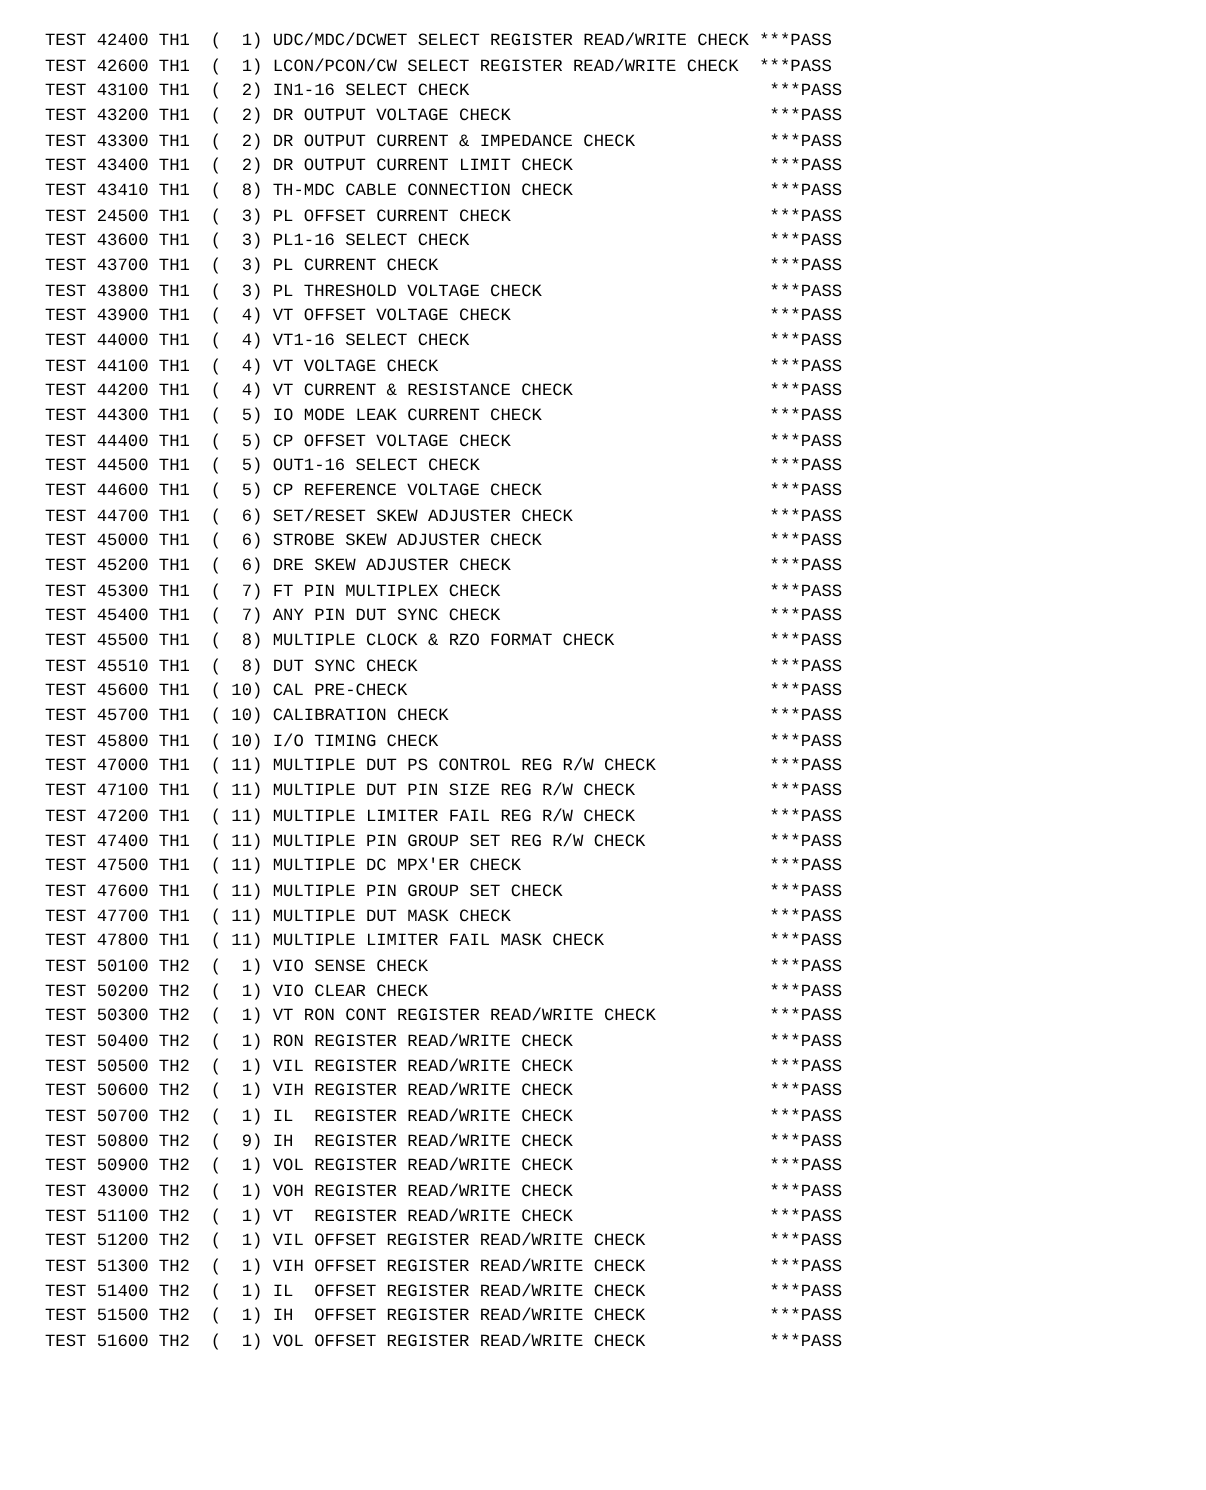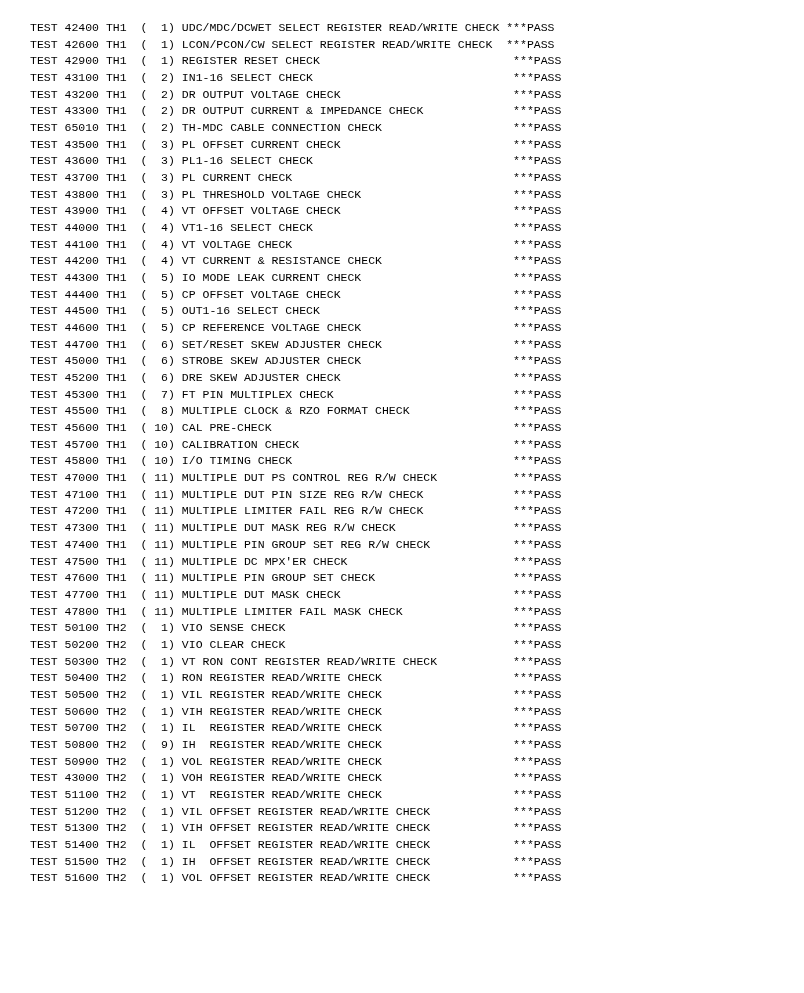--- a/index.html
+++ b/index.html
@@ -22,49 +22,50 @@
       line-height: 1.45;
       font-size: 11.5px;
     }
   </style>
 </head>
 <body>
 
 <div class="log-container">
     <div class="log-line">TEST 42400 TH1  (  1) UDC/MDC/DCWET SELECT REGISTER READ/WRITE CHECK ***PASS</div>
     <div class="log-line">TEST 42600 TH1  (  1) LCON/PCON/CW SELECT REGISTER READ/WRITE CHECK  ***PASS</div>
-    <div class="log-line">TEST 42900 TH1  (  1) REGISTER RESET CHECK                            ***PASS</div>
     <div class="log-line">TEST 43100 TH1  (  2) IN1-16 SELECT CHECK                             ***PASS</div>
     <div class="log-line">TEST 43200 TH1  (  2) DR OUTPUT VOLTAGE CHECK                         ***PASS</div>
     <div class="log-line">TEST 43300 TH1  (  2) DR OUTPUT CURRENT &amp; IMPEDANCE CHECK             ***PASS</div>
-    <div class="log-line">TEST 65010 TH1  (  2) TH-MDC CABLE CONNECTION CHECK                   ***PASS</div>
-    <div class="log-line">TEST 43500 TH1  (  3) PL OFFSET CURRENT CHECK                         ***PASS</div>
+    <div class="log-line">TEST 43400 TH1  (  2) DR OUTPUT CURRENT LIMIT CHECK                   ***PASS</div>
+    <div class="log-line">TEST 43410 TH1  (  8) TH-MDC CABLE CONNECTION CHECK                   ***PASS</div>
+    <div class="log-line">TEST 24500 TH1  (  3) PL OFFSET CURRENT CHECK                         ***PASS</div>
     <div class="log-line">TEST 43600 TH1  (  3) PL1-16 SELECT CHECK                             ***PASS</div>
     <div class="log-line">TEST 43700 TH1  (  3) PL CURRENT CHECK                                ***PASS</div>
     <div class="log-line">TEST 43800 TH1  (  3) PL THRESHOLD VOLTAGE CHECK                      ***PASS</div>
     <div class="log-line">TEST 43900 TH1  (  4) VT OFFSET VOLTAGE CHECK                         ***PASS</div>
     <div class="log-line">TEST 44000 TH1  (  4) VT1-16 SELECT CHECK                             ***PASS</div>
     <div class="log-line">TEST 44100 TH1  (  4) VT VOLTAGE CHECK                                ***PASS</div>
     <div class="log-line">TEST 44200 TH1  (  4) VT CURRENT &amp; RESISTANCE CHECK                   ***PASS</div>
     <div class="log-line">TEST 44300 TH1  (  5) IO MODE LEAK CURRENT CHECK                      ***PASS</div>
     <div class="log-line">TEST 44400 TH1  (  5) CP OFFSET VOLTAGE CHECK                         ***PASS</div>
     <div class="log-line">TEST 44500 TH1  (  5) OUT1-16 SELECT CHECK                            ***PASS</div>
     <div class="log-line">TEST 44600 TH1  (  5) CP REFERENCE VOLTAGE CHECK                      ***PASS</div>
     <div class="log-line">TEST 44700 TH1  (  6) SET/RESET SKEW ADJUSTER CHECK                   ***PASS</div>
     <div class="log-line">TEST 45000 TH1  (  6) STROBE SKEW ADJUSTER CHECK                      ***PASS</div>
     <div class="log-line">TEST 45200 TH1  (  6) DRE SKEW ADJUSTER CHECK                         ***PASS</div>
     <div class="log-line">TEST 45300 TH1  (  7) FT PIN MULTIPLEX CHECK                          ***PASS</div>
+    <div class="log-line">TEST 45400 TH1  (  7) ANY PIN DUT SYNC CHECK                          ***PASS</div>
     <div class="log-line">TEST 45500 TH1  (  8) MULTIPLE CLOCK &amp; RZO FORMAT CHECK               ***PASS</div>
+    <div class="log-line">TEST 45510 TH1  (  8) DUT SYNC CHECK                                  ***PASS</div>
     <div class="log-line">TEST 45600 TH1  ( 10) CAL PRE-CHECK                                   ***PASS</div>
     <div class="log-line">TEST 45700 TH1  ( 10) CALIBRATION CHECK                               ***PASS</div>
     <div class="log-line">TEST 45800 TH1  ( 10) I/O TIMING CHECK                                ***PASS</div>
     <div class="log-line">TEST 47000 TH1  ( 11) MULTIPLE DUT PS CONTROL REG R/W CHECK           ***PASS</div>
     <div class="log-line">TEST 47100 TH1  ( 11) MULTIPLE DUT PIN SIZE REG R/W CHECK             ***PASS</div>
     <div class="log-line">TEST 47200 TH1  ( 11) MULTIPLE LIMITER FAIL REG R/W CHECK             ***PASS</div>
-    <div class="log-line">TEST 47300 TH1  ( 11) MULTIPLE DUT MASK REG R/W CHECK                 ***PASS</div>
     <div class="log-line">TEST 47400 TH1  ( 11) MULTIPLE PIN GROUP SET REG R/W CHECK            ***PASS</div>
     <div class="log-line">TEST 47500 TH1  ( 11) MULTIPLE DC MPX'ER CHECK                        ***PASS</div>
     <div class="log-line">TEST 47600 TH1  ( 11) MULTIPLE PIN GROUP SET CHECK                    ***PASS</div>
     <div class="log-line">TEST 47700 TH1  ( 11) MULTIPLE DUT MASK CHECK                         ***PASS</div>
     <div class="log-line">TEST 47800 TH1  ( 11) MULTIPLE LIMITER FAIL MASK CHECK                ***PASS</div>
     <div class="log-line">TEST 50100 TH2  (  1) VIO SENSE CHECK                                 ***PASS</div>
     <div class="log-line">TEST 50200 TH2  (  1) VIO CLEAR CHECK                                 ***PASS</div>
     <div class="log-line">TEST 50300 TH2  (  1) VT RON CONT REGISTER READ/WRITE CHECK           ***PASS</div>
     <div class="log-line">TEST 50400 TH2  (  1) RON REGISTER READ/WRITE CHECK                   ***PASS</div>
     <div class="log-line">TEST 50500 TH2  (  1) VIL REGISTER READ/WRITE CHECK                   ***PASS</div>

